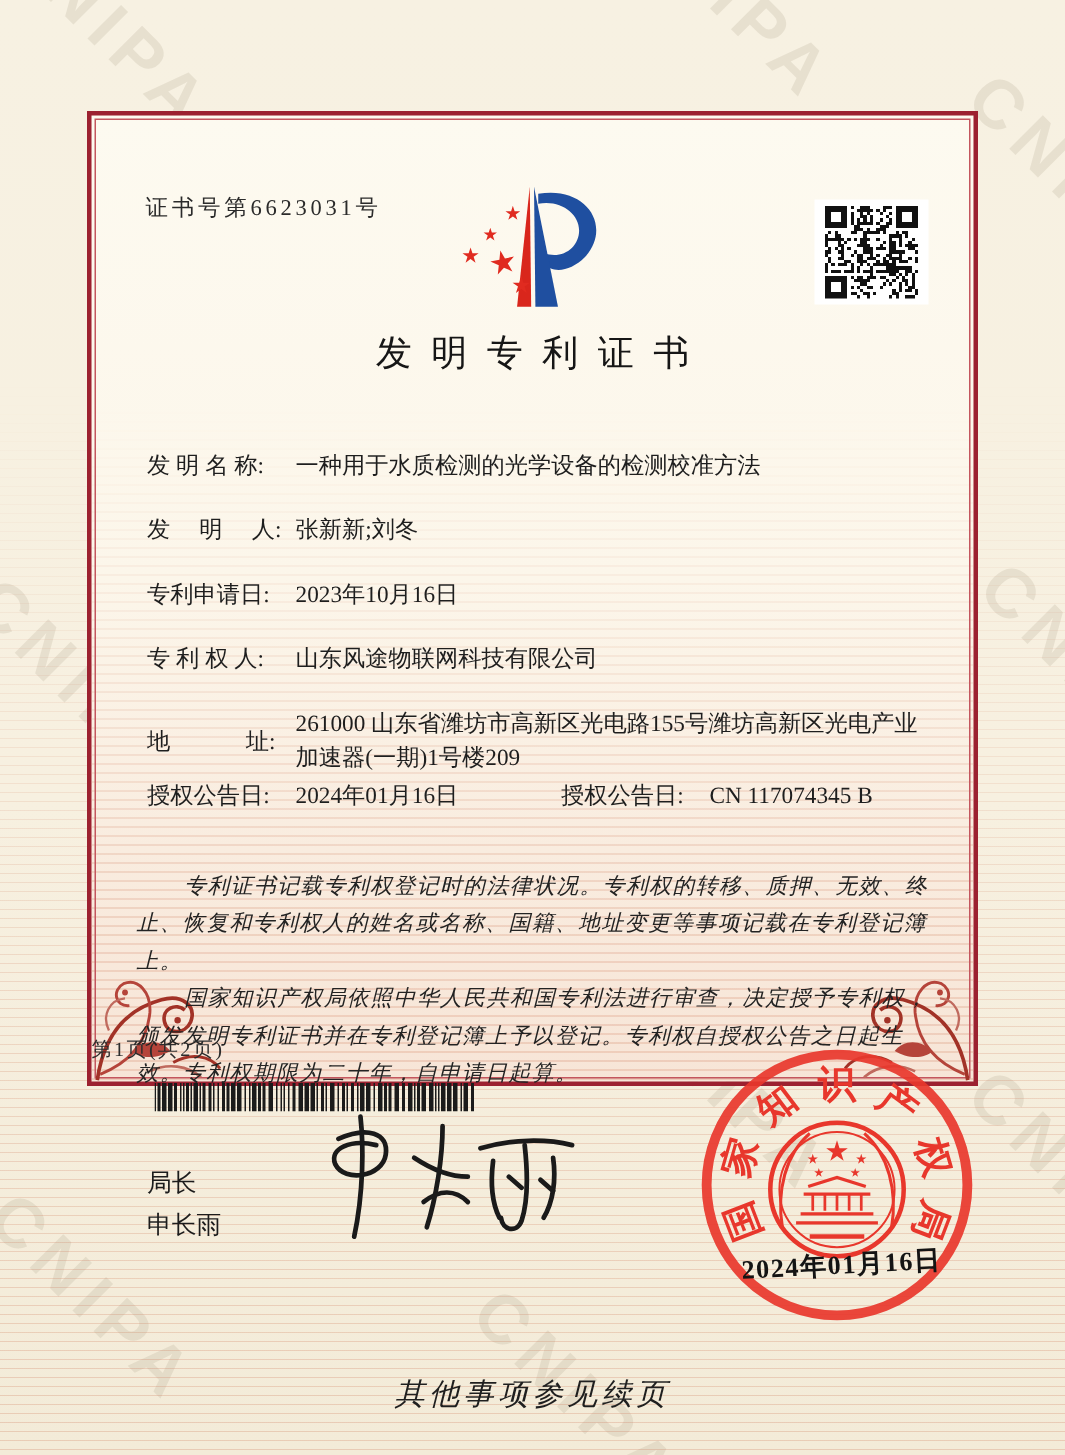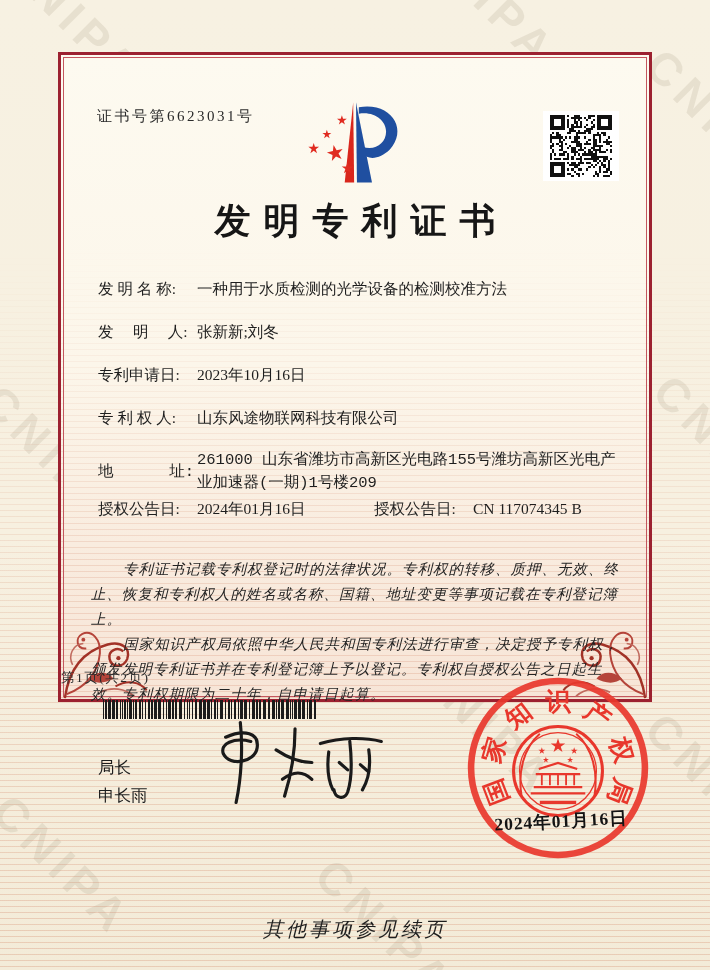--- a/index.html
+++ b/index.html
@@ -19,21 +19,21 @@
             mask-image:linear-gradient(180deg, transparent 0 26%, rgba(0,0,0,.35) 46%, rgba(0,0,0,.8) 72%, #000 100%);
   }
 
   .wm {
     position:absolute; z-index:0; font-family:"Liberation Sans","DejaVu Sans",sans-serif;
     font-weight:700; font-size:46px; letter-spacing:7px; color:rgba(150,136,110,0.16);
     transform:rotate(45deg); white-space:nowrap; pointer-events:none;
   }
 
   .frame {
-    position:absolute; left:58px; top:52px; width:594px; height:650px; z-index:2;
+    position:absolute; left:58px; top:74px; width:594px; height:650px; z-index:2;
     border:3px solid #9c2130;
     background:linear-gradient(180deg,#fdfaf0 0%,#fcf6ea 48%,#f9ecdf 76%,#f7e5d7 100%);
   }
   .frame::before {            
     content:""; position:absolute; inset:2px; border:1px solid #c4565e; pointer-events:none; z-index:3;
   }
   .frame::after {             
     content:""; position:absolute; inset:0; pointer-events:none; z-index:0;
     background:repeating-linear-gradient(180deg, rgba(214,140,112,0.28) 0 1px, rgba(0,0,0,0) 1px 6px);
     -webkit-mask-image:linear-gradient(180deg, transparent 0 30%, rgba(0,0,0,.4) 55%, rgba(0,0,0,.85) 80%, #000 100%);
@@ -42,28 +42,28 @@
 
   .cert-no { position:absolute; left:36px; top:52px; font-size:15px; letter-spacing:2.5px; color:#2b2b2b; z-index:4; }
 
   .logo { position:absolute; left:238px; top:40px; width:114px; height:94px; z-index:4; }
 
   .qr-box { position:absolute; left:482px; top:56px; width:76px; height:70px; background:#fff; padding:4px; z-index:4; }
   .qr-box svg { width:100%; height:100%; }
 
   .title {
     position:absolute; left:0; top:142px; width:100%; text-align:center; z-index:4;
-    font-size:36px; font-weight:700; color:#161616; letter-spacing:13px; text-indent:13px;
+    font-size:24px; font-weight:400; color:#161616; letter-spacing:13px; text-indent:13px;
   }
 
   .fields { position:absolute; left:37px; top:222px; width:525px; z-index:4; font-size:15.5px; color:#1e1e1e; }
   .frow { display:flex; align-items:center; line-height:23px; margin-bottom:20px; }
   .lab { display:inline-block; min-width:99px; white-space:pre; flex:none; }
   .val { max-width:426px; }
-  .frow.address { margin-bottom:2px;font-family:Liberation Mono, monospace; }
+  .frow.address { margin-bottom:2px; }
   .frow.grant .grp { display:flex; }
   .frow.grant .grp.first { width:276px; flex:none; }
 
   .paras { position:absolute; left:30px; top:502px; width:538px; z-index:4;
     font-style:italic; font-size:14.5px; line-height:25px; letter-spacing:1px; color:#232323; }
   .paras p { text-indent:2.2em; }
 
   .barcode { position:absolute; left:42px; top:645px; width:216px; height:19px; z-index:4; }
 
   .signer { position:absolute; left:37px; top:698px; z-index:4;

